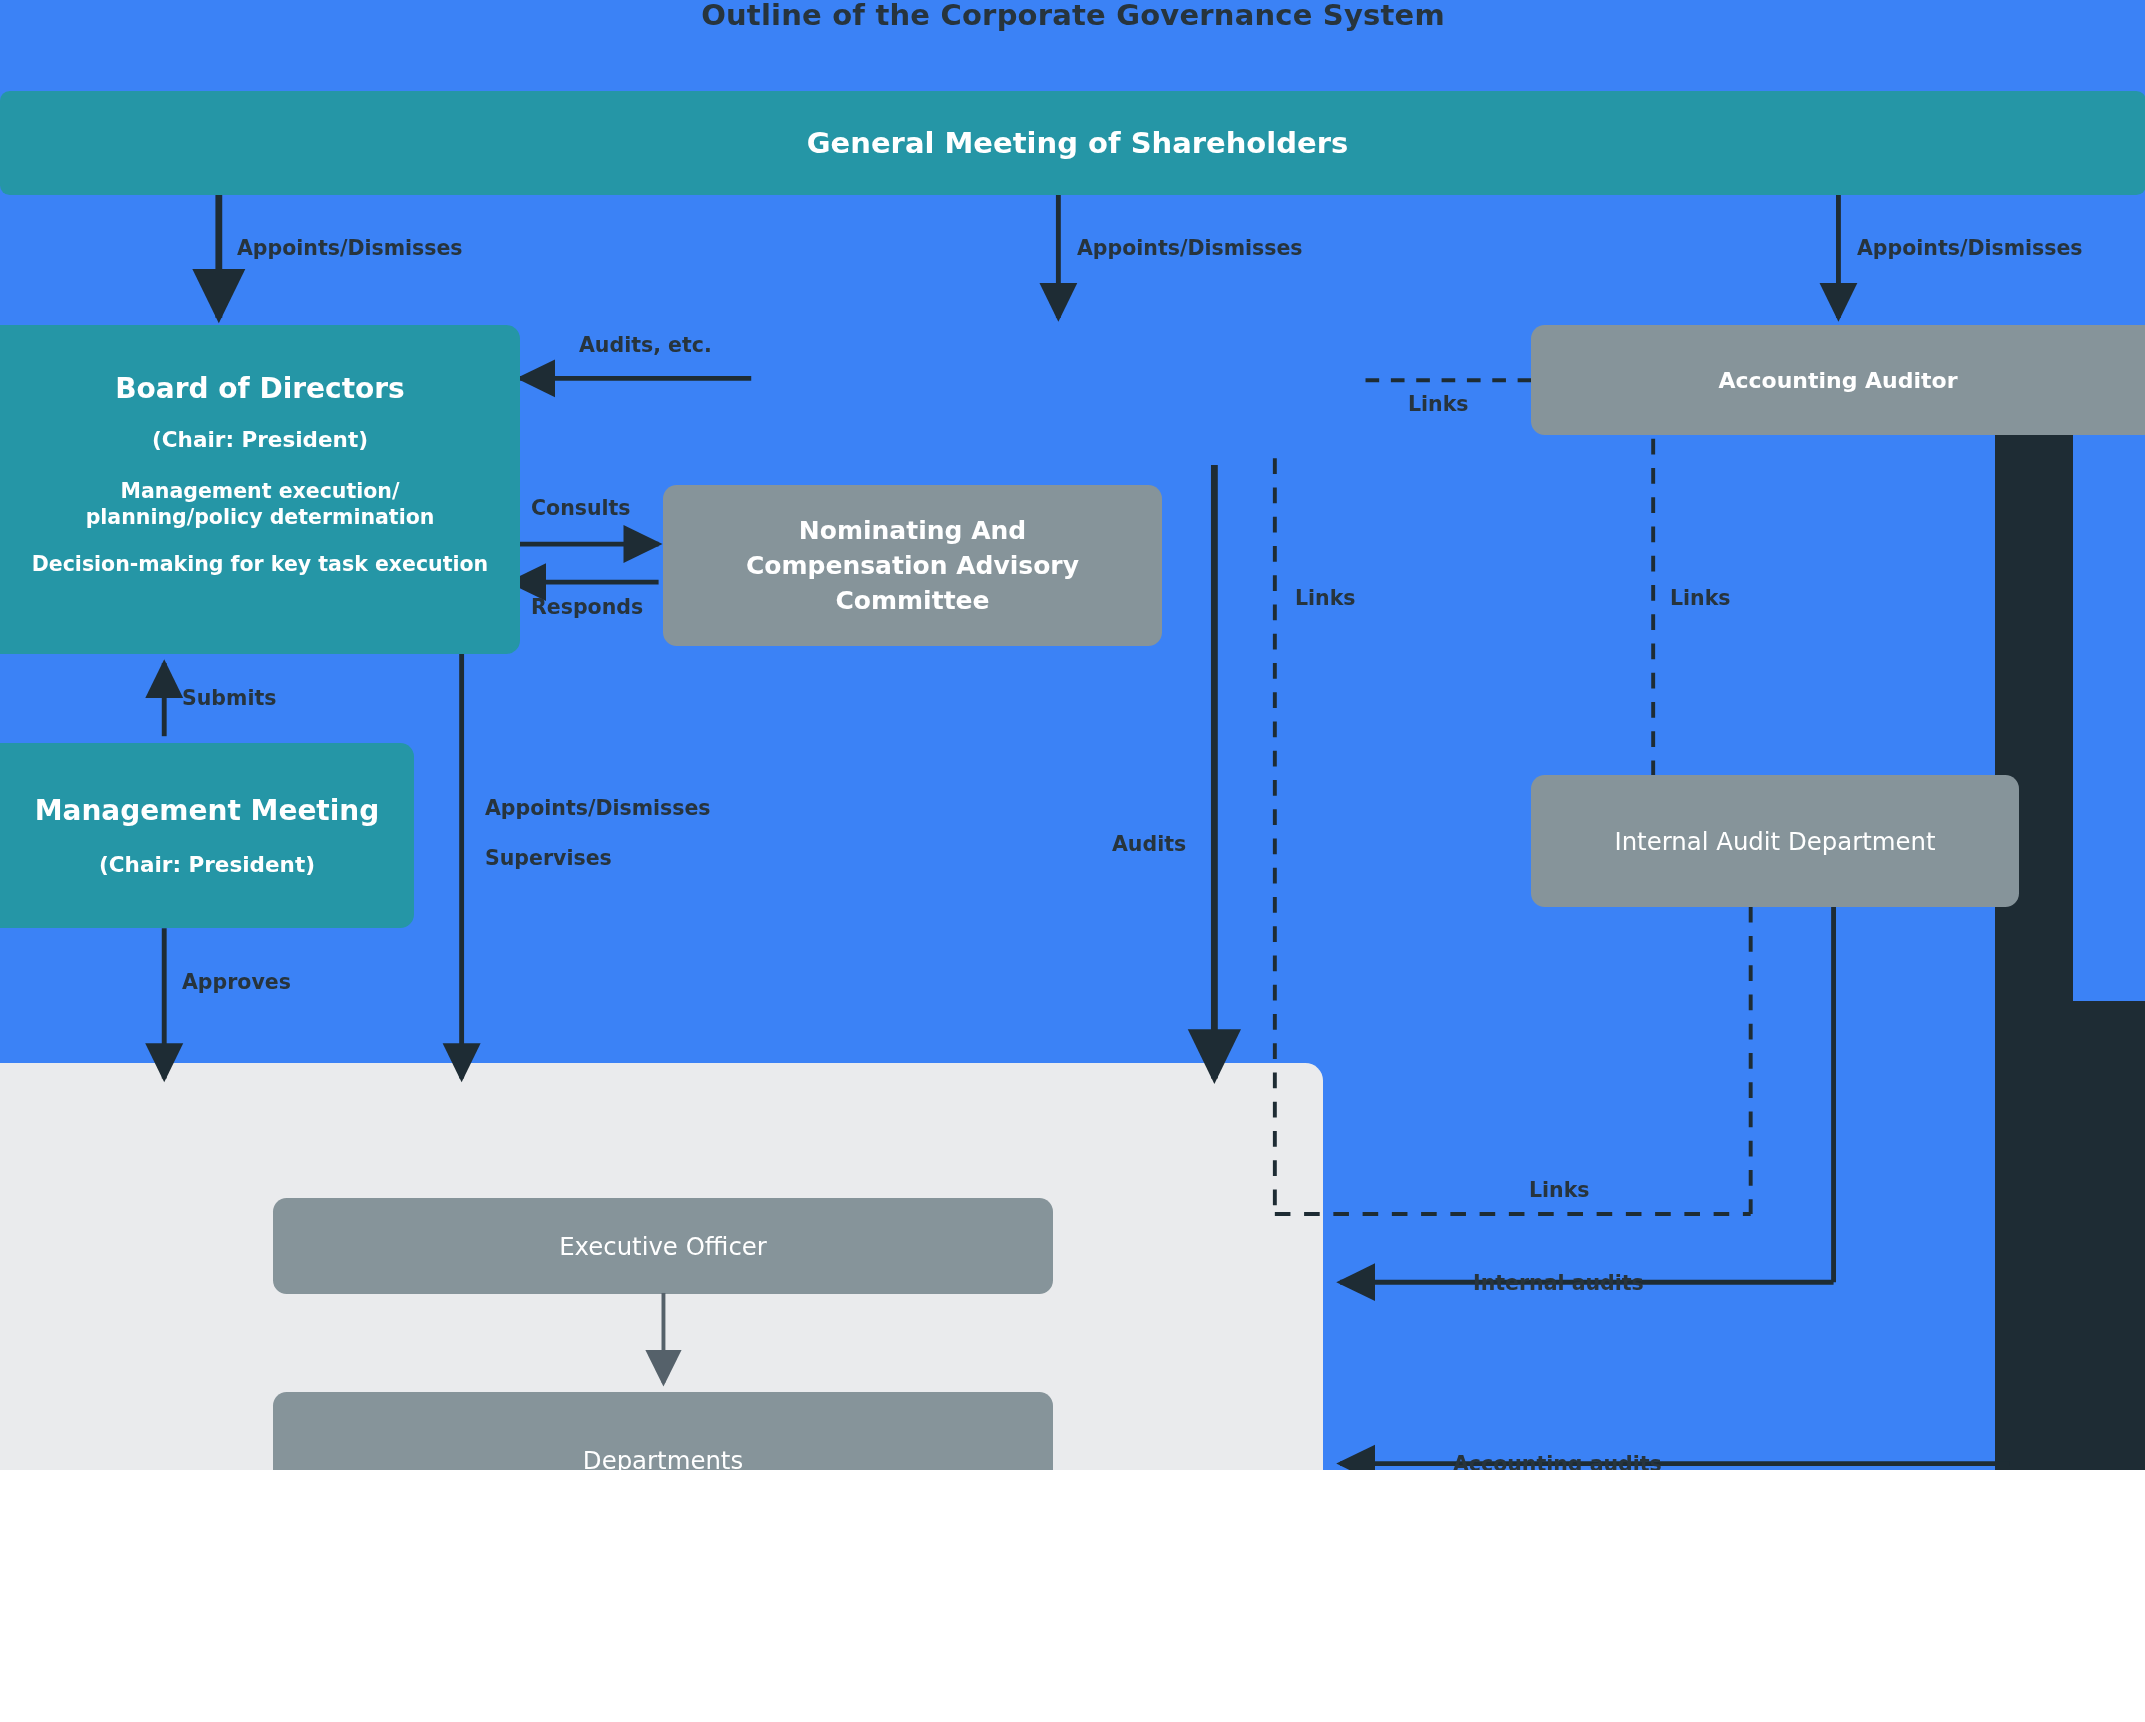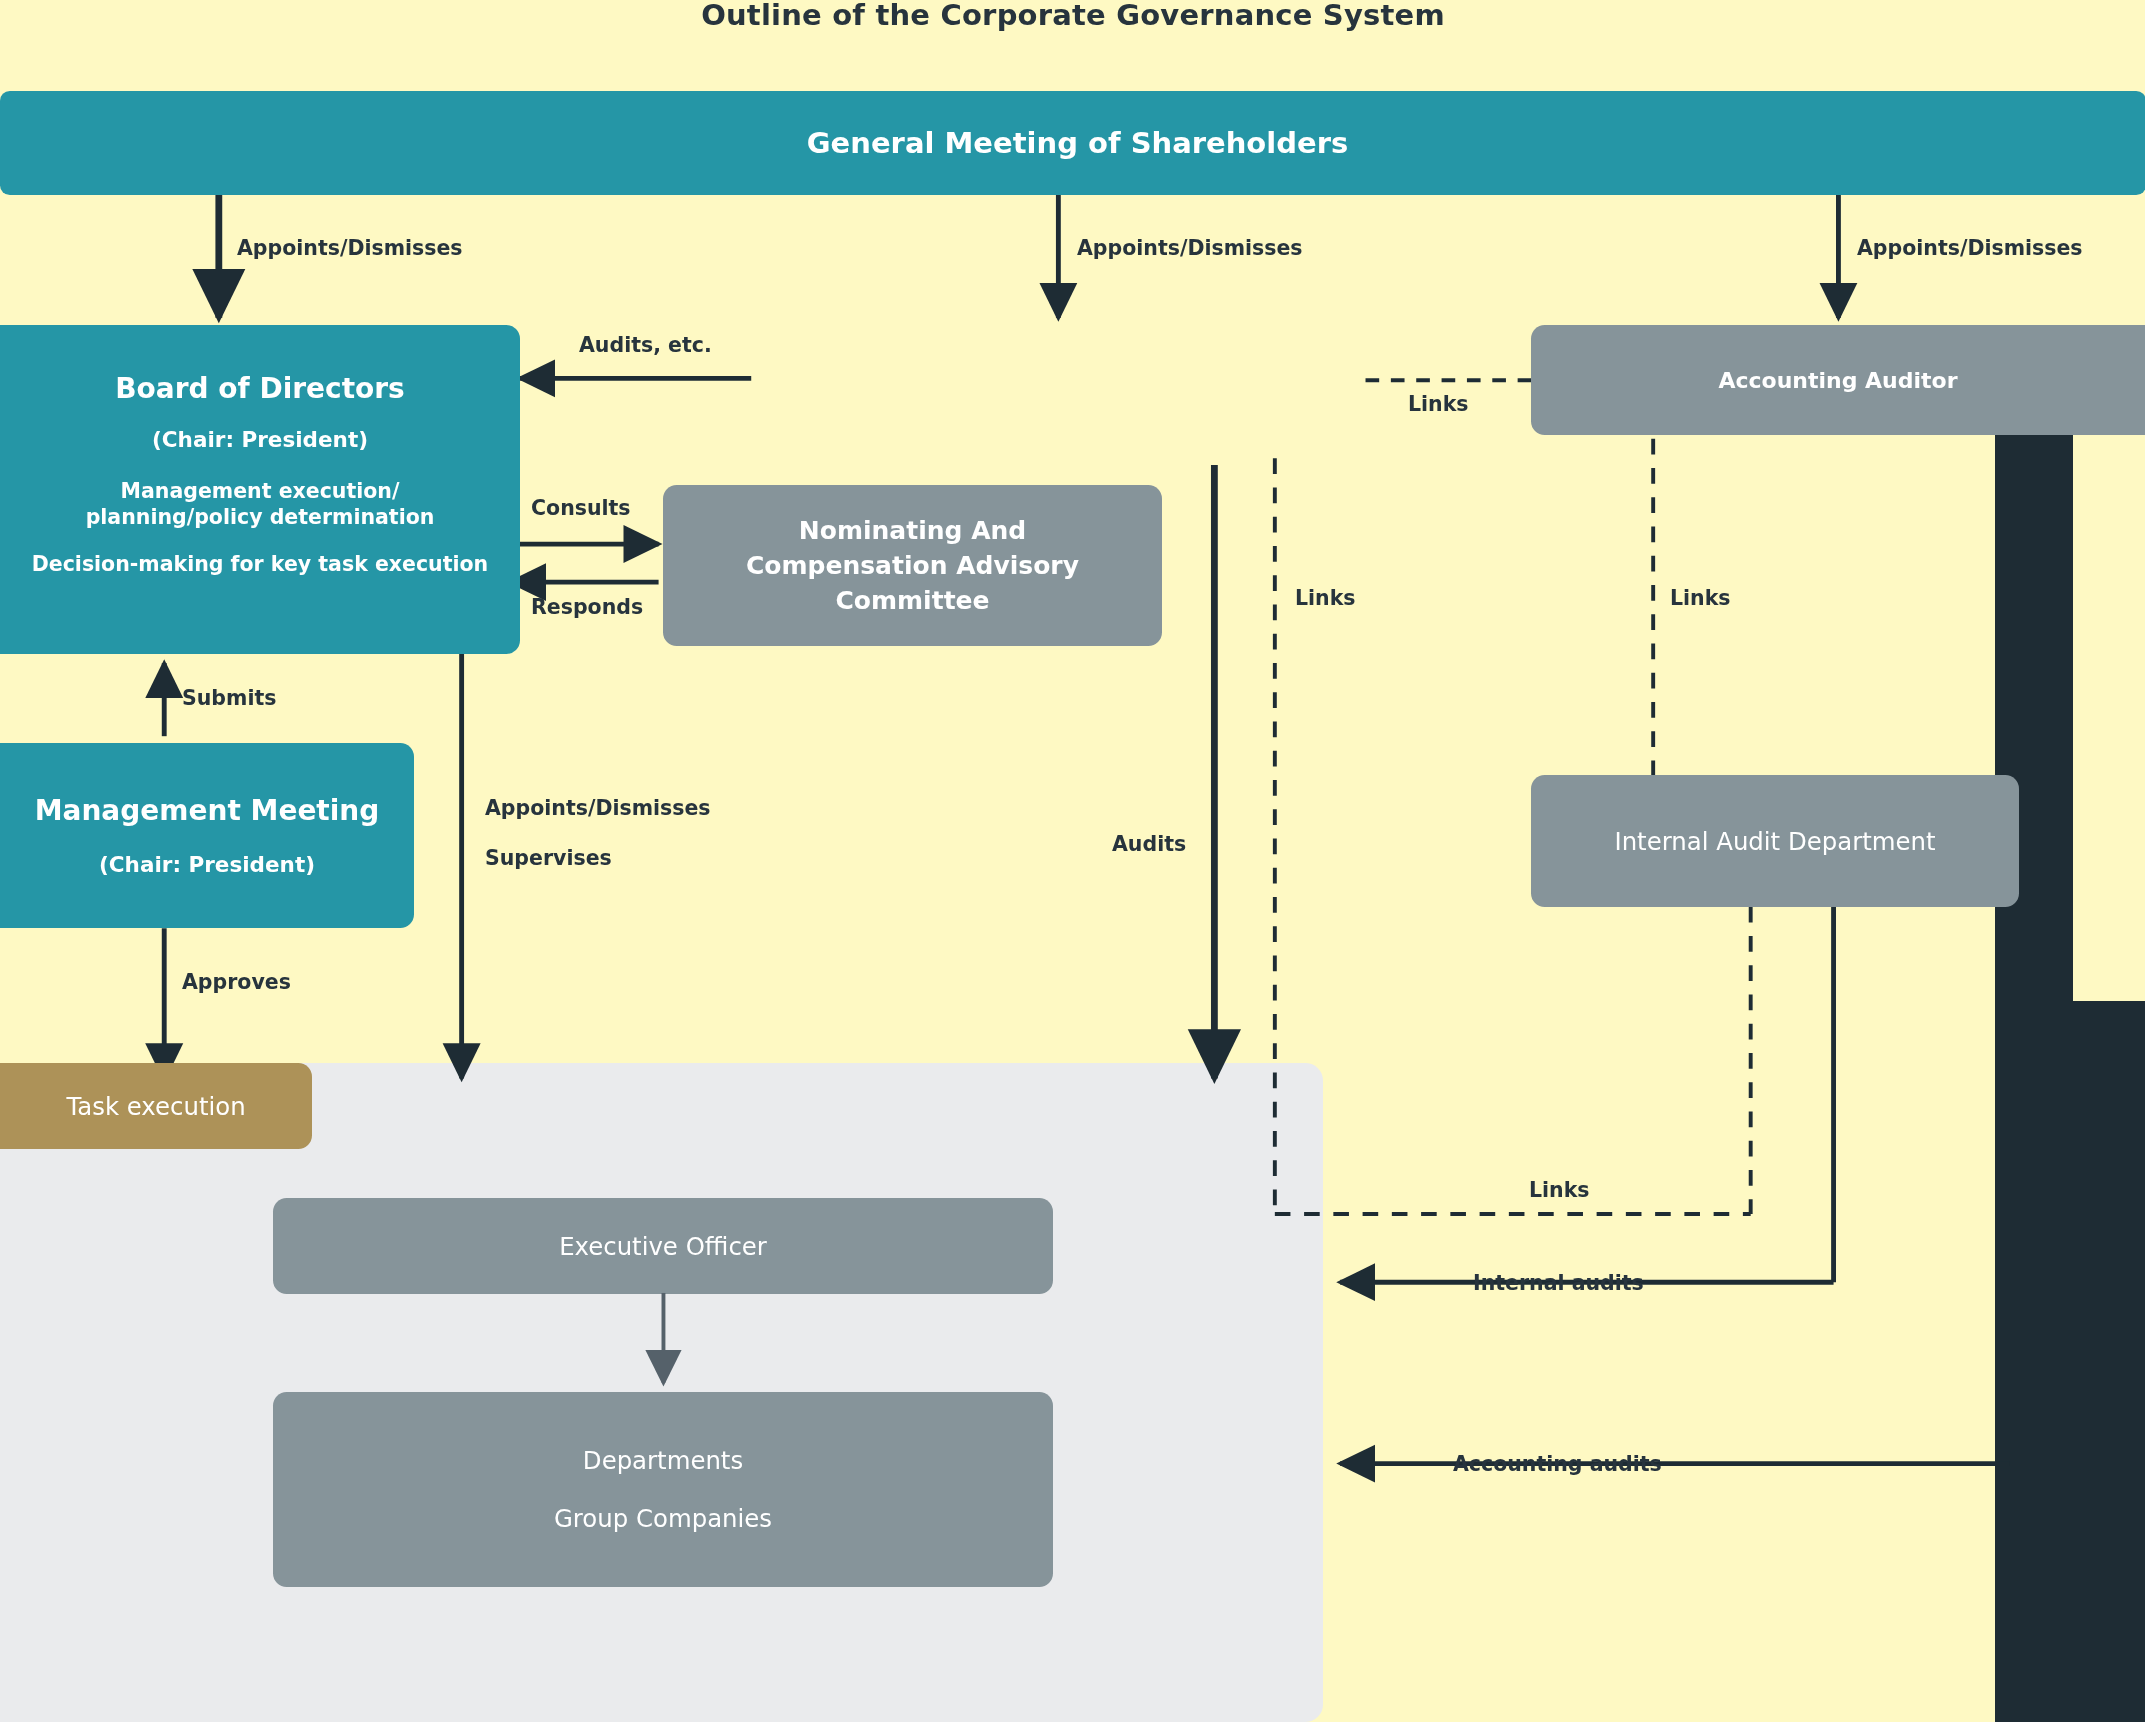--- a/index.html
+++ b/index.html
@@ -6,23 +6,23 @@
     margin: 0;
     padding: 0;
     background: #ffffff;
   }
   body {
     font-family: "DejaVu Sans", "Liberation Sans", sans-serif;
   }
   #stage {
     position: relative;
     width: 2146px;
-    height: 1722px;
+    height: 1470px;
     overflow: hidden;
-    background: #fef9c3;
+    background: #3b82f6;
   }
 
   
   .node {
     position: absolute;
     box-sizing: border-box;
     display: flex;
     flex-direction: column;
     align-items: center;
     justify-content: center;
@@ -150,23 +150,20 @@
     <span class="line" style="font-size:20.5px; font-weight:bold; margin-top:27px;">Management execution/</span>
     <span class="line" style="font-size:20.5px; font-weight:bold; margin-top:2px;">planning/policy determination</span>
     <span class="line" style="font-size:20.5px; font-weight:bold; margin-top:23.4px;">Decision-making for key task execution</span>
   </div>
 
   <div class="node teal" style="left:0px; top:743px; width:414px; height:185px; border-radius:0 13.7px 13.7px 0;">
     <span class="line" style="font-size:28px; font-weight:bold;">Management Meeting</span>
     <span class="line" style="font-size:21.5px; font-weight:bold; margin-top:25px;">(Chair: President)</span>
   </div>
 
-  <div class="node tan" style="left:0px; top:1063px; width:312px; height:86px; border-radius:0 13.7px 13.7px 0;">
-    <span class="line" style="font-size:24.4px;">Task execution</span>
-  </div>
 
 
   <div class="node gray" style="left:663px; top:485px; width:499px; height:161px;">
     <span class="line" style="font-size:25px; font-weight:bold;">Nominating And</span>
     <span class="line" style="font-size:25px; font-weight:bold; margin-top:5.9px;">Compensation Advisory</span>
     <span class="line" style="font-size:25px; font-weight:bold; margin-top:5.9px;">Committee</span>
   </div>
 
   <div class="node gray" style="left:1531px; top:325px; width:614px; height:110px; border-radius:13.7px 0 0 13.7px;">
     <span class="line" style="font-size:22px; font-weight:bold;">Accounting Auditor</span>

